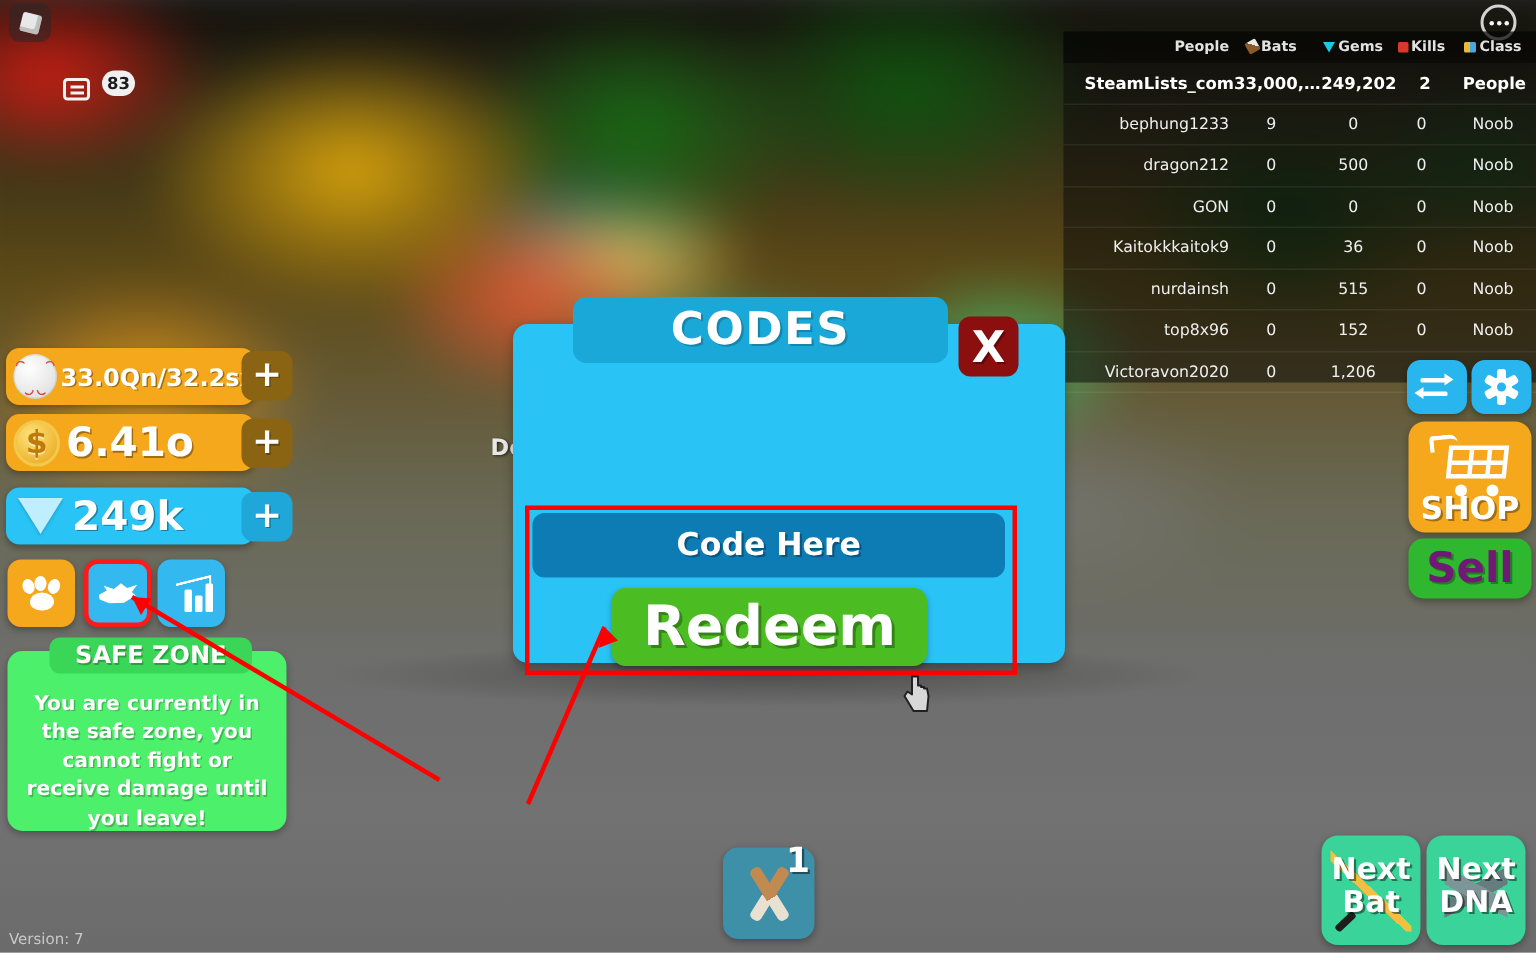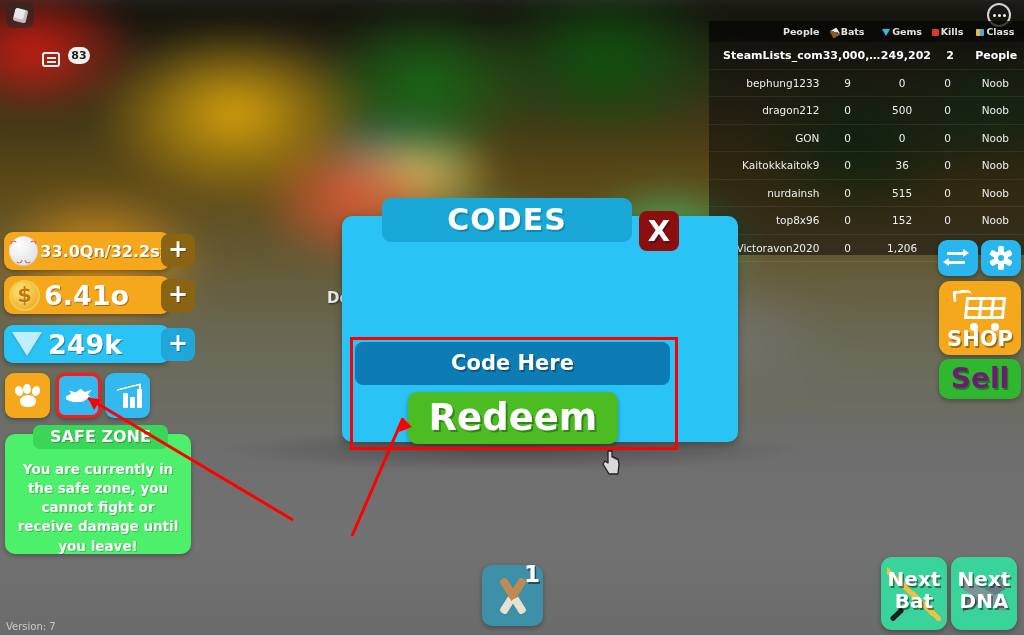--- a/index.html
+++ b/index.html
@@ -375,21 +375,21 @@
   .world-label {
     position: absolute; color: #e8e8e8; font-size: 15px; font-weight: 700;
     text-shadow: 1px 1px 2px rgba(0,0,0,.6);
   }
   #world-label-left  { left: 327px; top: 289px; }
   #world-label-right { left: 683px; top: 307px; }
 
   
   #codes-panel {
     position: absolute; left: 342px; top: 216px;
-    width: 396px; height: 226px;
+    width: 368px; height: 226px;
     background: #29c3f5; border-radius: 10px;
     box-shadow: 0 3px 8px rgba(0,0,0,.3);
   }
   #codes-title {
     position: absolute; left: 40px; top: -18px;
     width: 250px; height: 44px; border-radius: 9px;
     background: #1aa8d8;
     color: #ffffff; font-size: 30px; font-weight: 800;
     line-height: 44px; text-align: center; letter-spacing: 1px;
     text-shadow: 1.5px 1.5px 0 rgba(0,0,0,.2);

